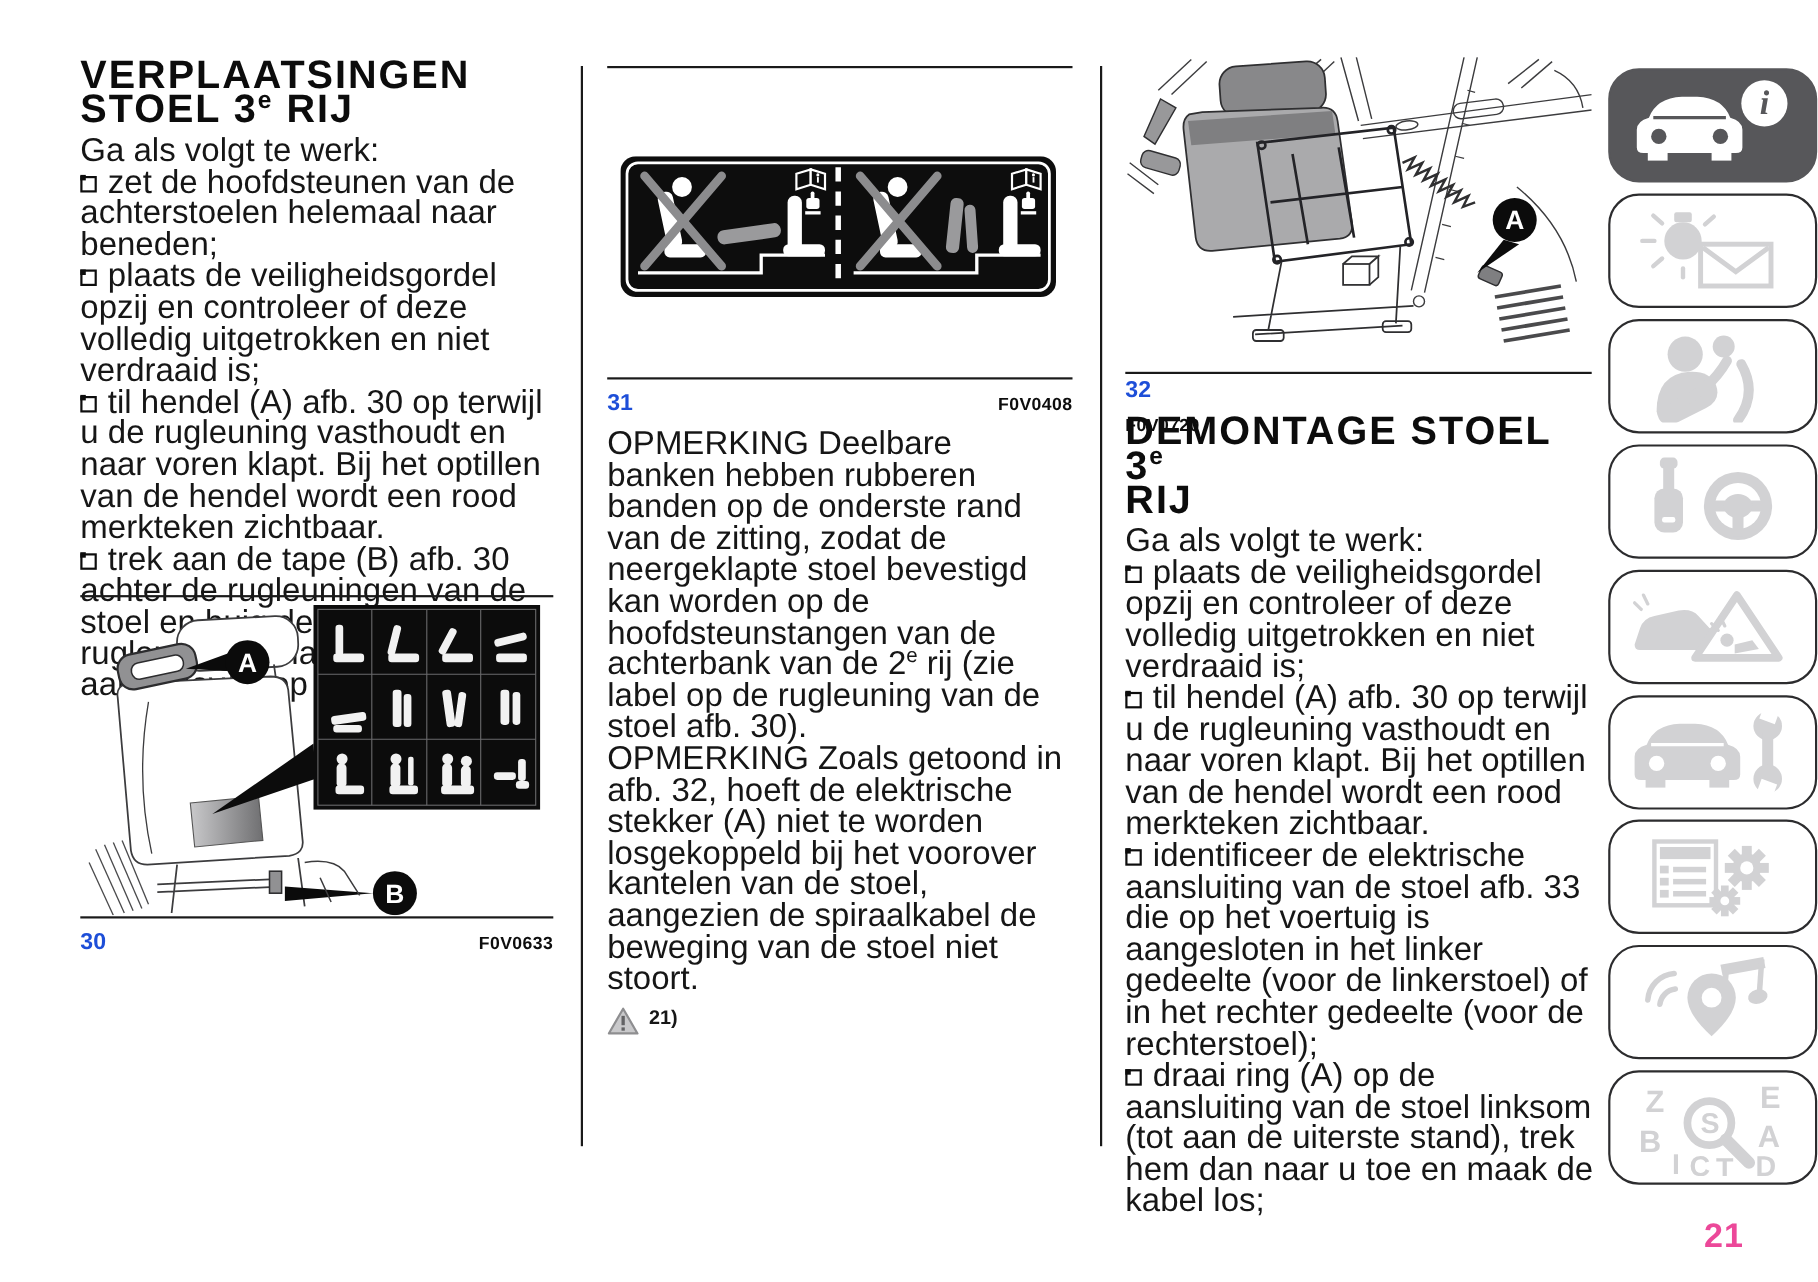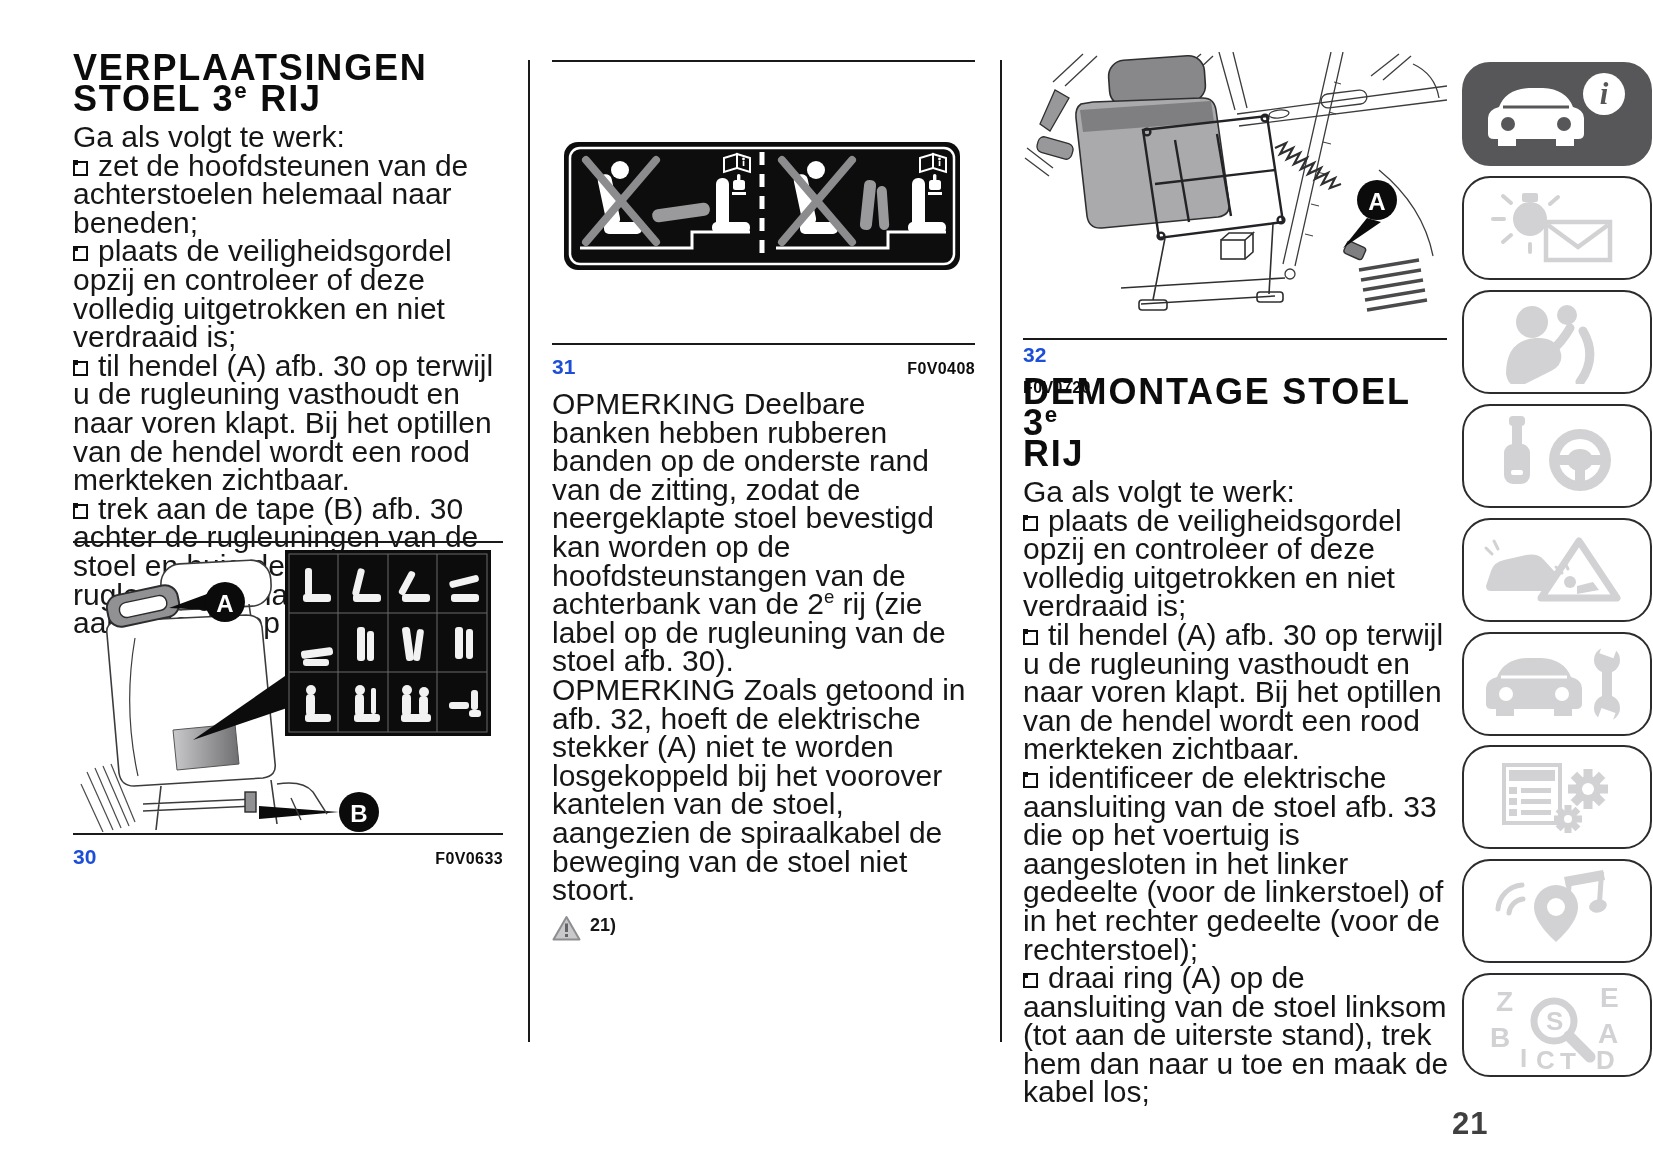--- a/index.html
+++ b/index.html
@@ -20,22 +20,22 @@
   .caption{position:absolute;left:0;right:0;display:flex;justify-content:space-between;
            align-items:baseline;}
   .fignum{font-weight:bold;font-size:21px;color:#1d4ed8;}
   .figcode{font-weight:bold;font-size:16px;letter-spacing:.4px;color:#0d0d0d;margin-top:12px;}
   .warnrow{display:flex;gap:9px;margin-top:10px;}
   .warnref{font-weight:bold;font-size:18px;}
   .tab{position:absolute;left:1462px;width:190px;height:104px;background:#fff;
        border:2px solid #2c2c2e;border-radius:28px;box-sizing:border-box;
        display:flex;align-items:center;justify-content:center;}
   .tab.active{background:#57575a;border-color:#57575a;}
-  .pagenum{position:absolute;left:1452px;top:1106px;font-size:31px;font-weight:bold;
-           letter-spacing:1px;color:#404040;}
+  .pagenum{position:absolute;left:1549px;top:1106px;font-size:31px;font-weight:bold;
+           letter-spacing:1px;color:#ec4899;}
 </style>
 </head>
 <body>
 
 <div>
 
   <div class="col" style="left:73px;top:52px;width:440px;">
     <h1 class="sec"><span>VERPLAATSINGEN</span><br>
       <span>STOEL 3</span><span class="sup">e</span><span> RIJ</span></h1>
     <p class="txt">Ga als volgt te werk:</p>

